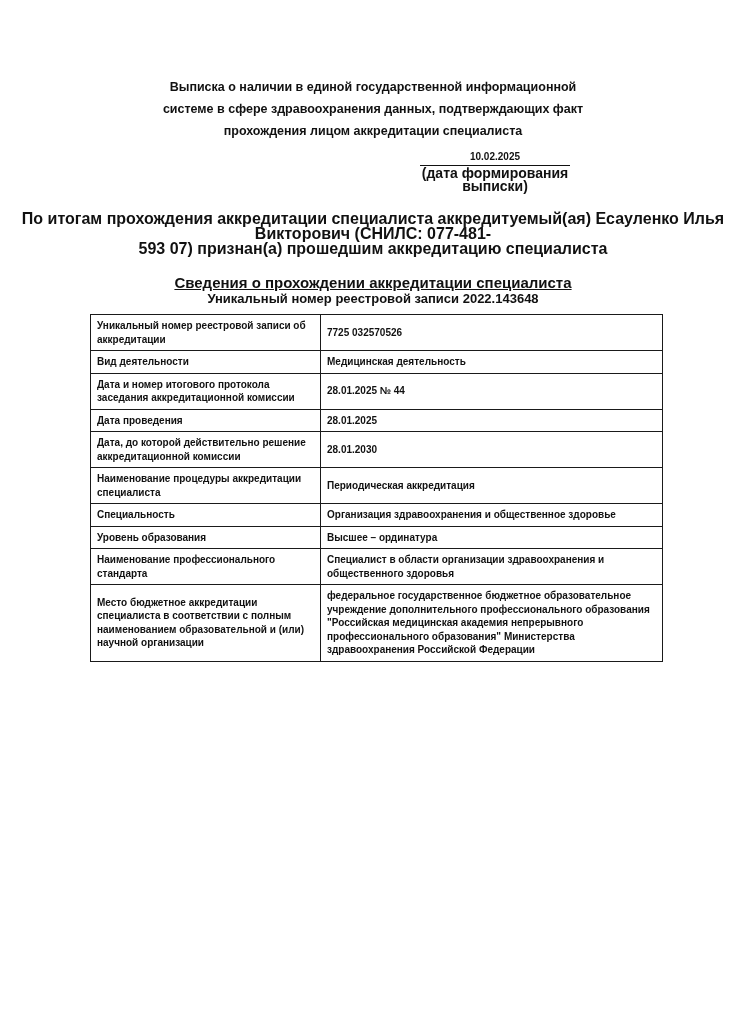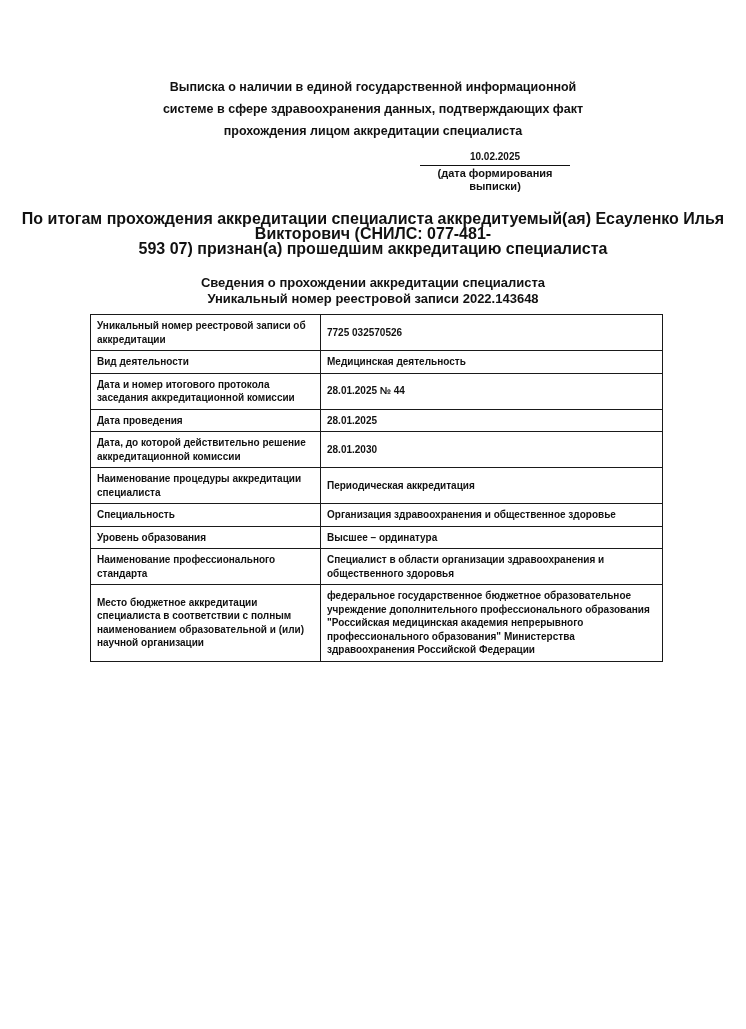--- a/index.html
+++ b/index.html
@@ -28,35 +28,36 @@
     margin: 8px 0 0 420px;
     text-align: center;
   }
   .date-value {
     font-size: 10px;
     line-height: 14px;
     border-bottom: 1.5px solid #111111;
     padding-bottom: 1px;
   }
   .date-caption {
-    font-size: 11px;
+    font-size: 14px;
     line-height: 13px;
     padding-top: 1px;
   }
   .intro {
     margin: 18px auto 0 auto;
     text-align: center;
     font-size: 16px;
     line-height: 15px;
   }
   .section-header {
     margin-top: 20px;
     text-align: center;
-    font-size: 13px;
+    font-size: 15px;
     line-height: 14px;
+    text-decoration: underline;
   }
   .registry-header {
     text-align: center;
     font-size: 13px;
     line-height: 18px;
   }
   table.acc-table {
     margin: 6px 0 0 90px;
     width: 567px;
     border-collapse: collapse;

